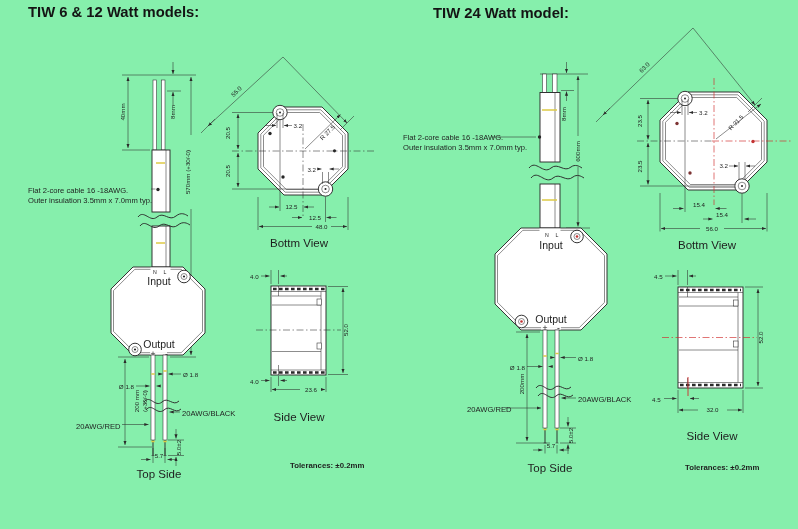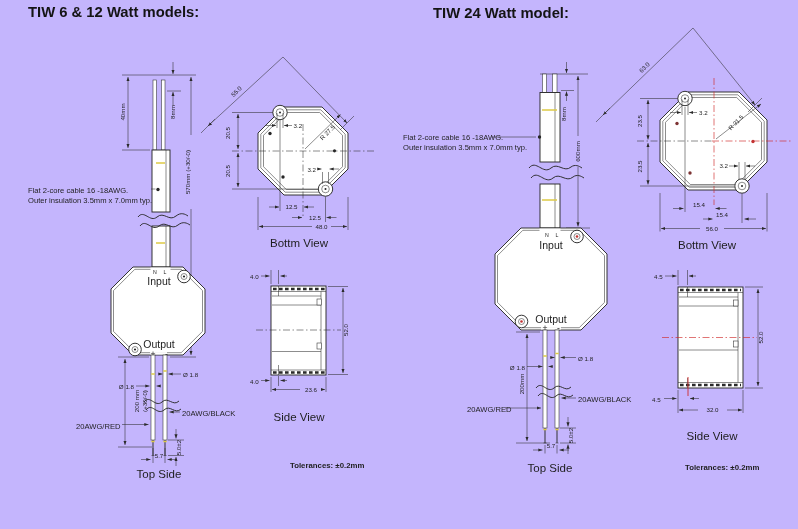--- a/index.html
+++ b/index.html
@@ -1,16 +1,16 @@
 <!DOCTYPE html>
 <html><head>
 <meta charset="utf-8">
 <style>
   html,body{margin:0;padding:0;background:#fff;}
-  .page{position:relative;width:798px;height:529px;background:#c4b5fd;overflow:hidden;}
+  .page{position:relative;width:798px;height:529px;background:#86efac;overflow:hidden;}
   svg text{font-family:"Liberation Sans","DejaVu Sans",sans-serif;fill:#1e1e1e;}
   .t{font-size:6.2px;}
   .t5{font-size:5.2px;letter-spacing:2.6px;}
   .t8{font-size:7.6px;}
   .t8b{font-size:7.8px;font-weight:700;}
   .t10{font-size:10.5px;}
   .t11{font-size:11.5px;}
   .pm{font-size:8.6px;letter-spacing:3.5px;}
   .title{font-size:14.8px;font-weight:700;fill:#141414;}
   .mid{text-anchor:middle;}

